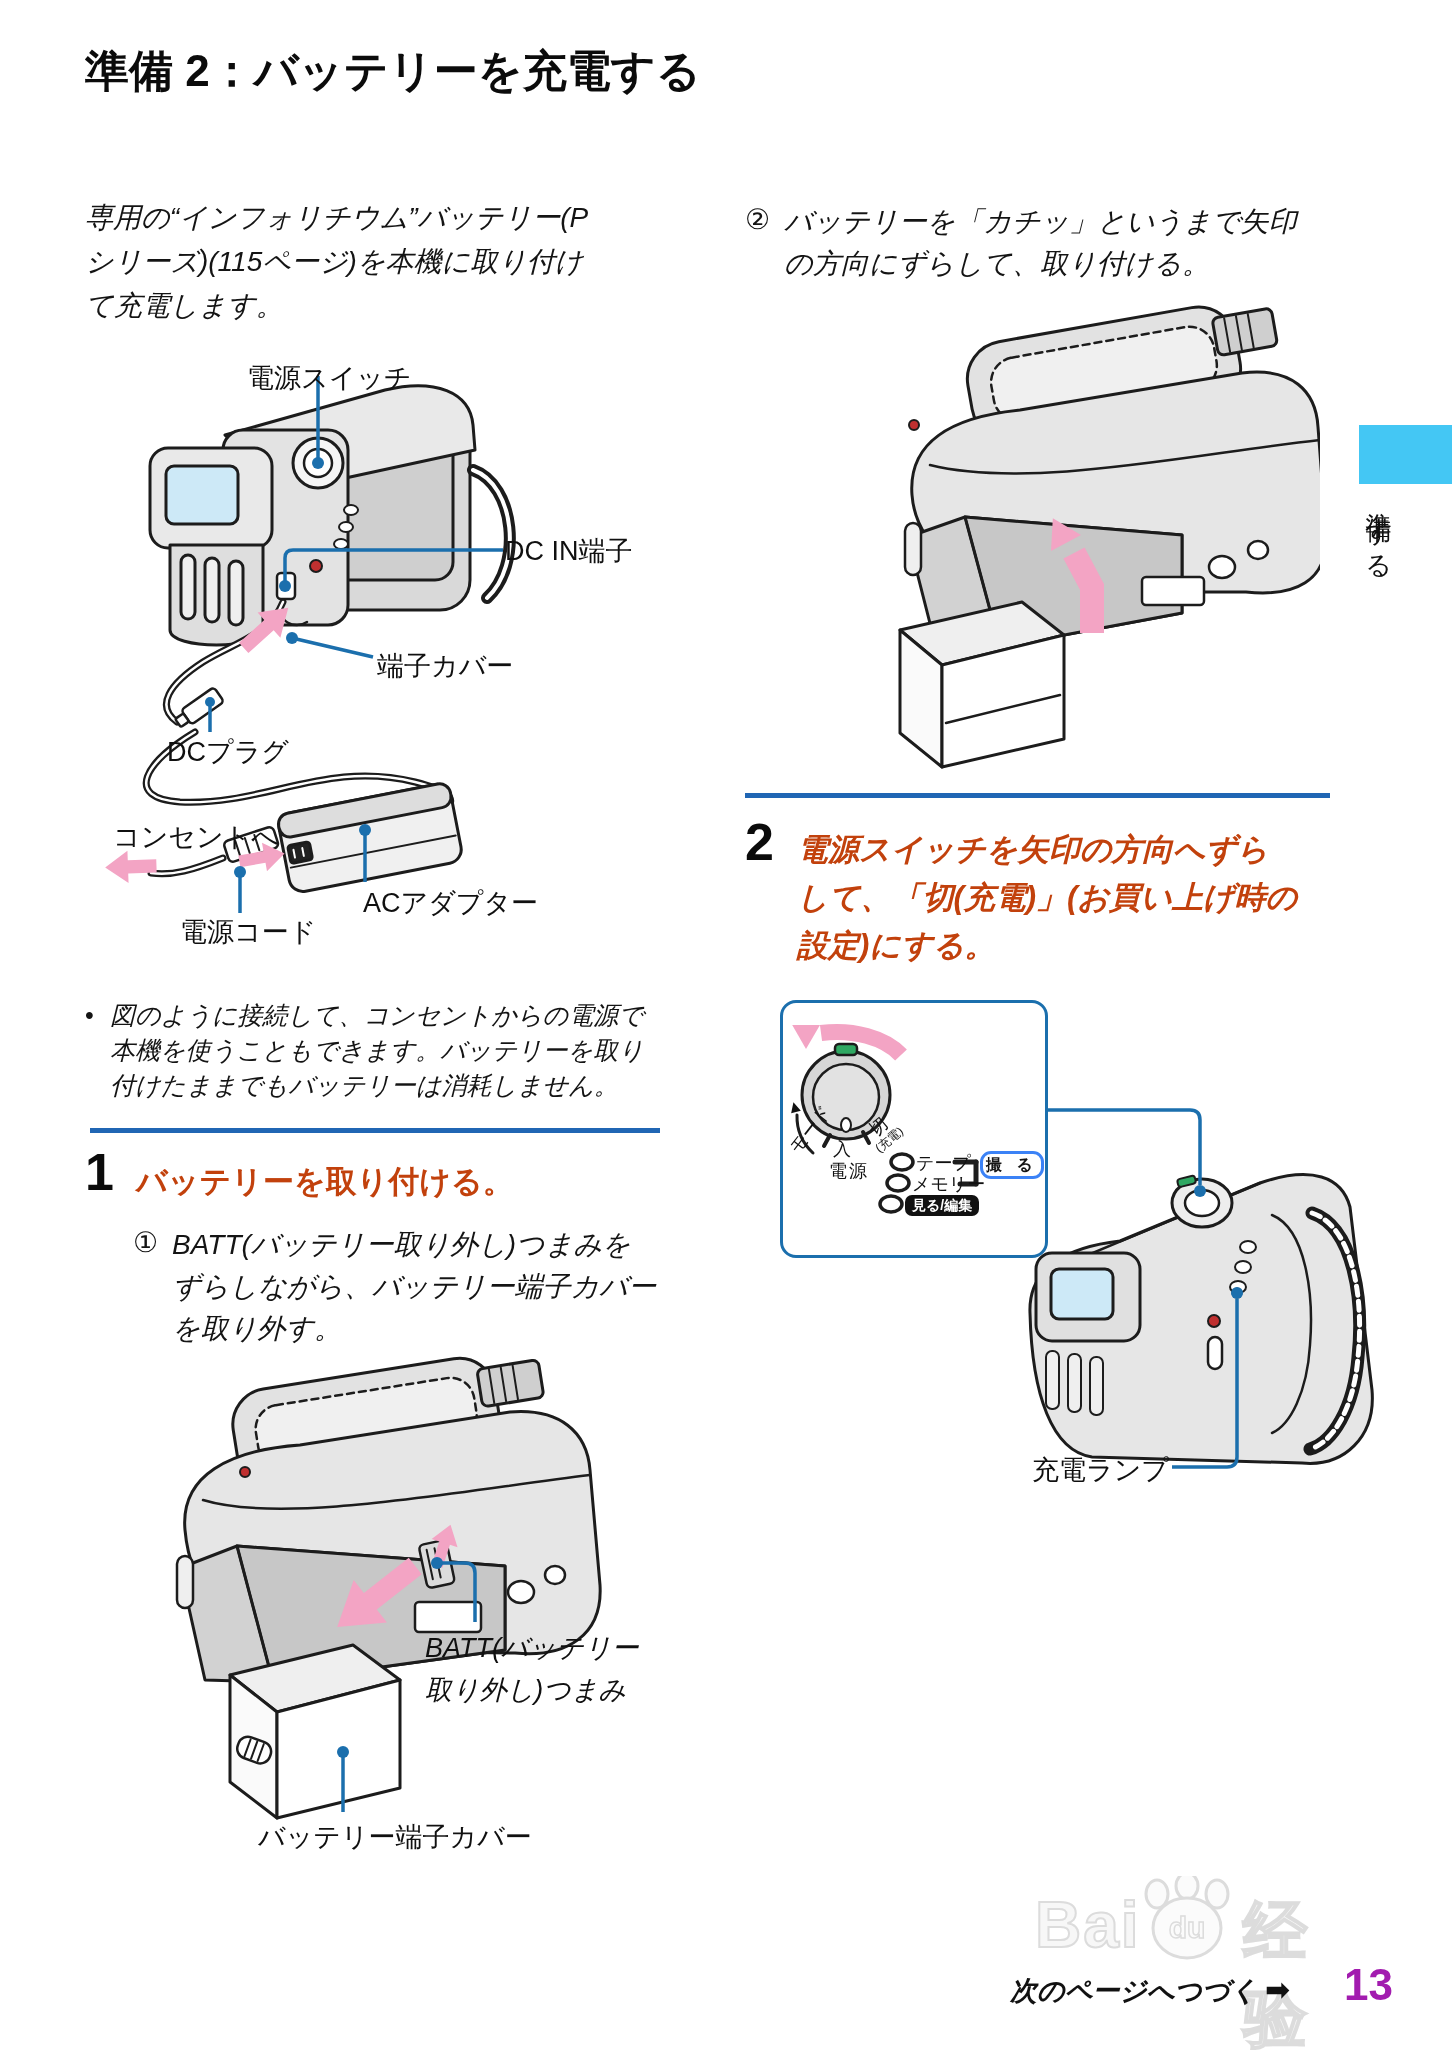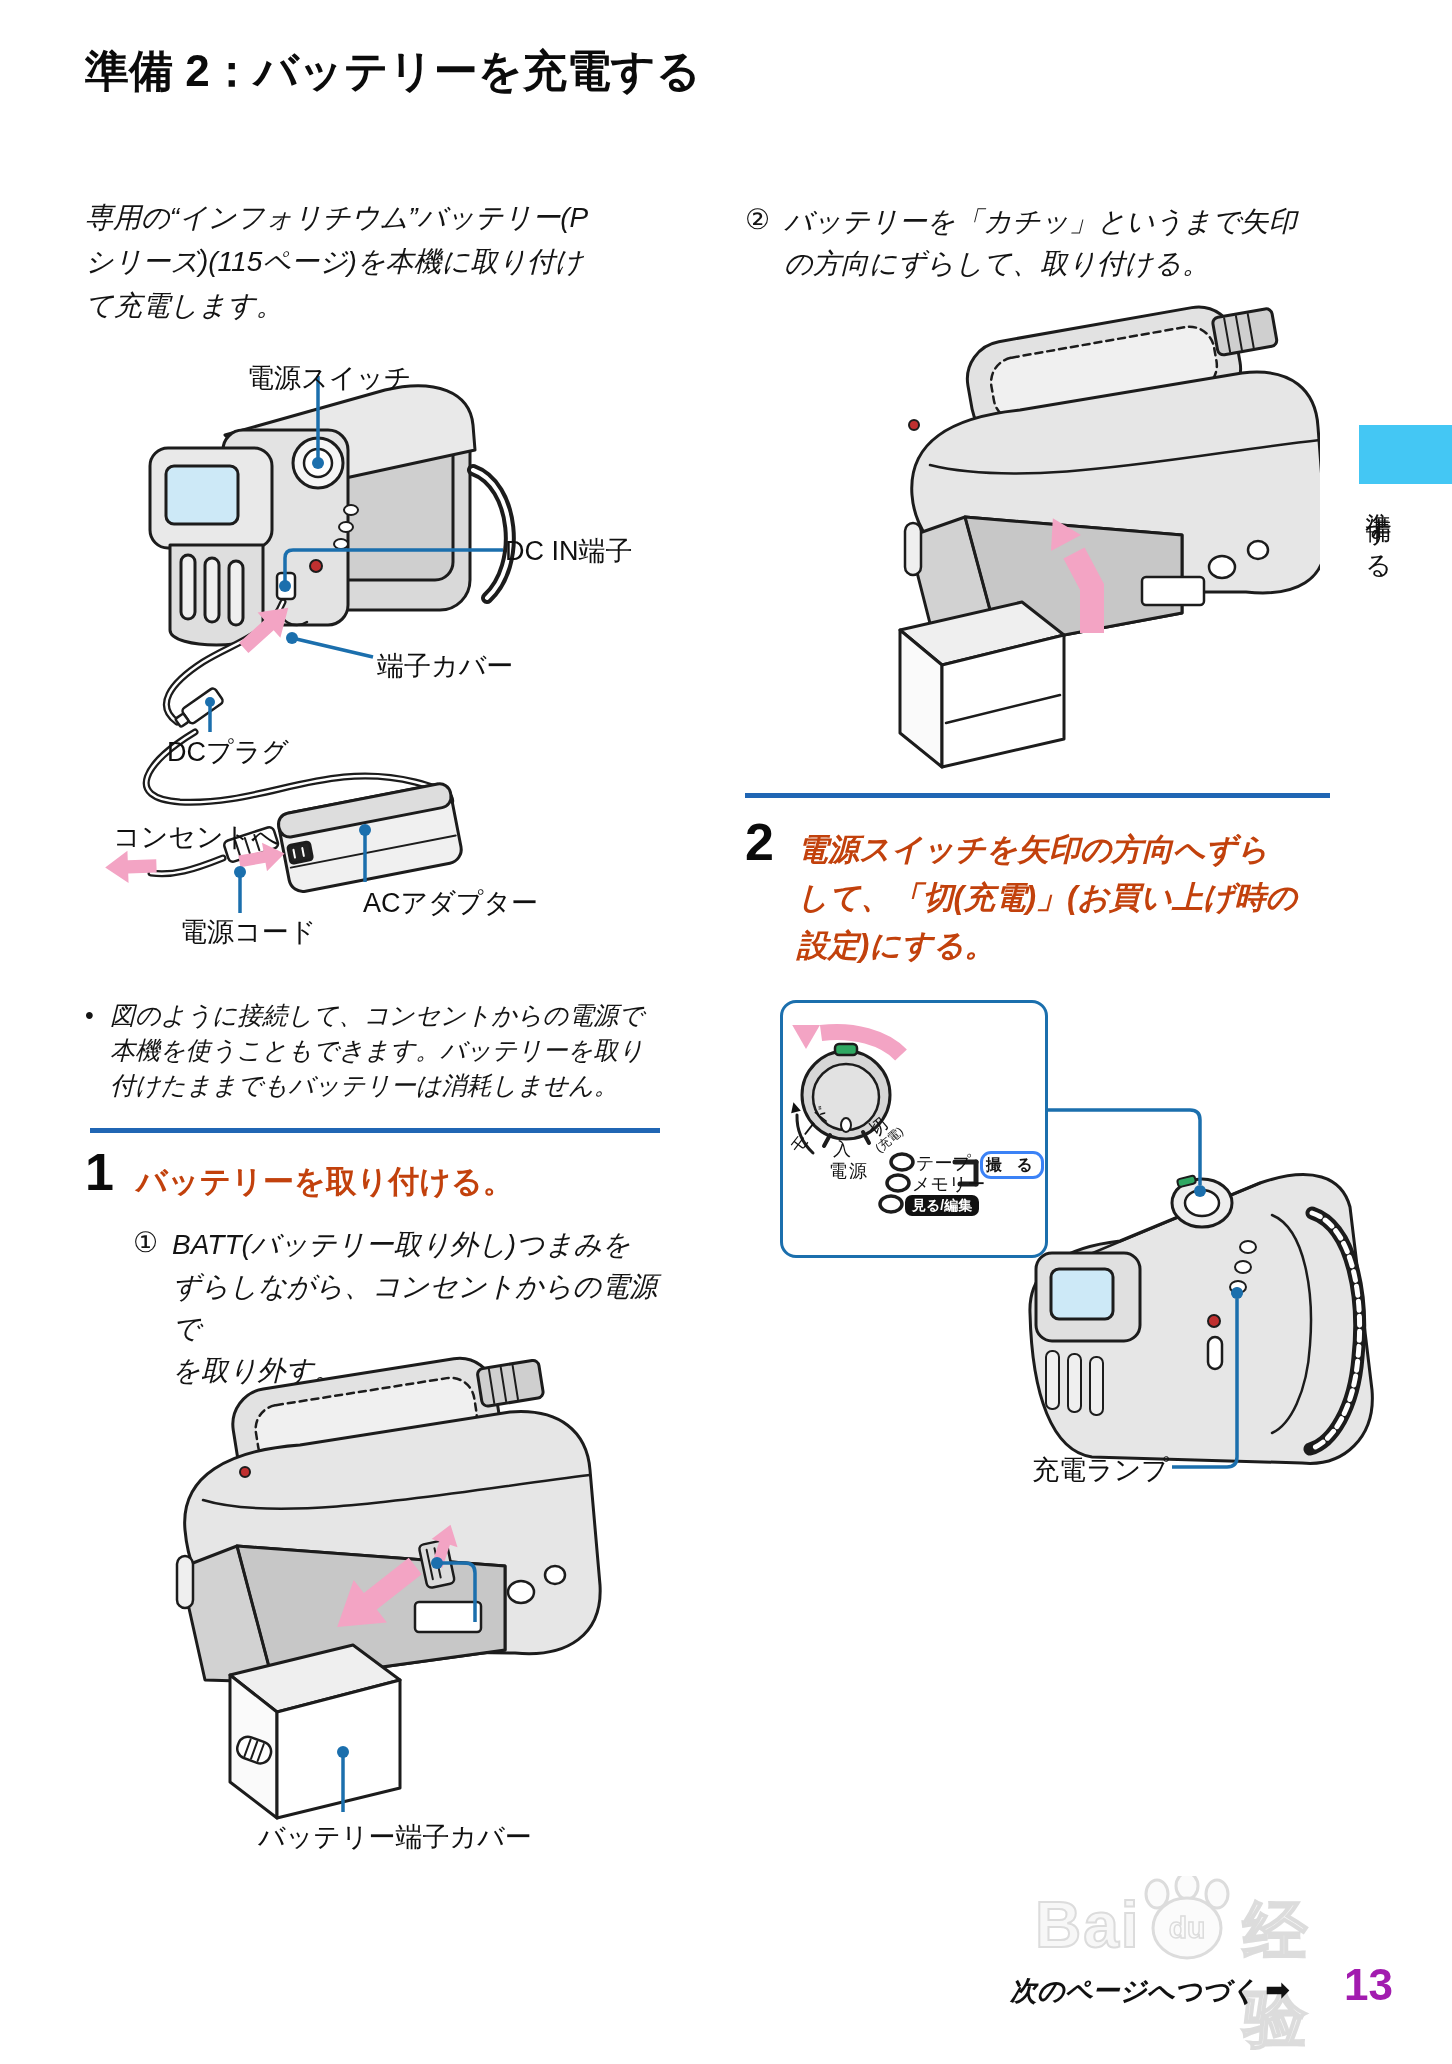--- a/index.html
+++ b/index.html
@@ -163,21 +163,21 @@
   <div class="abs notetext" style="left:85px;top:998px;width:22px;">•</div>
   <div class="abs notetext preline" style="left:110px;top:998px;width:560px;">図のように接続して、コンセントからの電源で
 本機を使うこともできます。バッテリーを取り
 付けたままでもバッテリーは消耗しません。</div>
 
   <div class="rule" style="left:90px;top:1128px;width:570px;"></div>
   <div class="abs stepnum" style="left:85px;top:1142px;">1</div>
   <div class="abs stephead" style="left:136px;top:1158px;">バッテリーを取り付ける。</div>
   <div class="abs substepnum" style="left:133px;top:1226px;">①</div>
   <div class="abs substeptext preline" style="left:172px;top:1224px;width:500px;">BATT(バッテリー取り外し)つまみを
-ずらしながら、コンセントからの電源で
+ずらしながら、バッテリー端子カバー
 を取り外す。</div>
 
   <svg class="abs" style="left:85px;top:1350px;" width="580" height="520" viewBox="0 0 580 520">
     <g stroke="#1c1c1c" stroke-width="3" stroke-linejoin="round" stroke-linecap="round">
       <g>
 
         <g transform="rotate(-9 290 80)">
           <rect x="150" y="22" width="265" height="98" rx="36" fill="#e2e2e2"></rect>
           <rect x="172" y="40" width="221" height="62" rx="24" fill="#f0f0f0" stroke-dasharray="7 5" stroke-width="2.5"></rect>
           <rect x="400" y="36" width="62" height="38" rx="6" fill="#cfcfcf"></rect>
@@ -232,20 +232,22 @@
     <g stroke="#1b6fad" stroke-width="3.5" fill="none">
       <path d="M357,213 H380 Q390,213 390,223 V272"></path>
       <line x1="258" y1="407" x2="258" y2="462"></line>
     </g>
     <g fill="#1b6fad">
       <circle cx="352" cy="213" r="6"></circle>
       <circle cx="258" cy="402" r="6"></circle>
     </g>
   </svg>
 
+  <div class="abs label preline" style="left:425px;top:1627px;line-height:42px;">BATT(バッテリー
+取り外し)つまみ</div>
   <div class="abs label" style="left:258px;top:1820px;">バッテリー端子カバー</div>
 
   <div class="abs substepnum" style="left:745px;top:203px;">②</div>
   <div class="abs substeptext preline" style="left:784px;top:201px;width:560px;">バッテリーを「カチッ」というまで矢印
 の方向にずらして、取り付ける。</div>
 
   <svg class="abs" style="left:850px;top:295px;" width="470" height="475" viewBox="0 0 470 475">
     <g stroke="#1c1c1c" stroke-width="3" stroke-linejoin="round" stroke-linecap="round">
       <g>
         <g transform="rotate(-10 260 90)">

